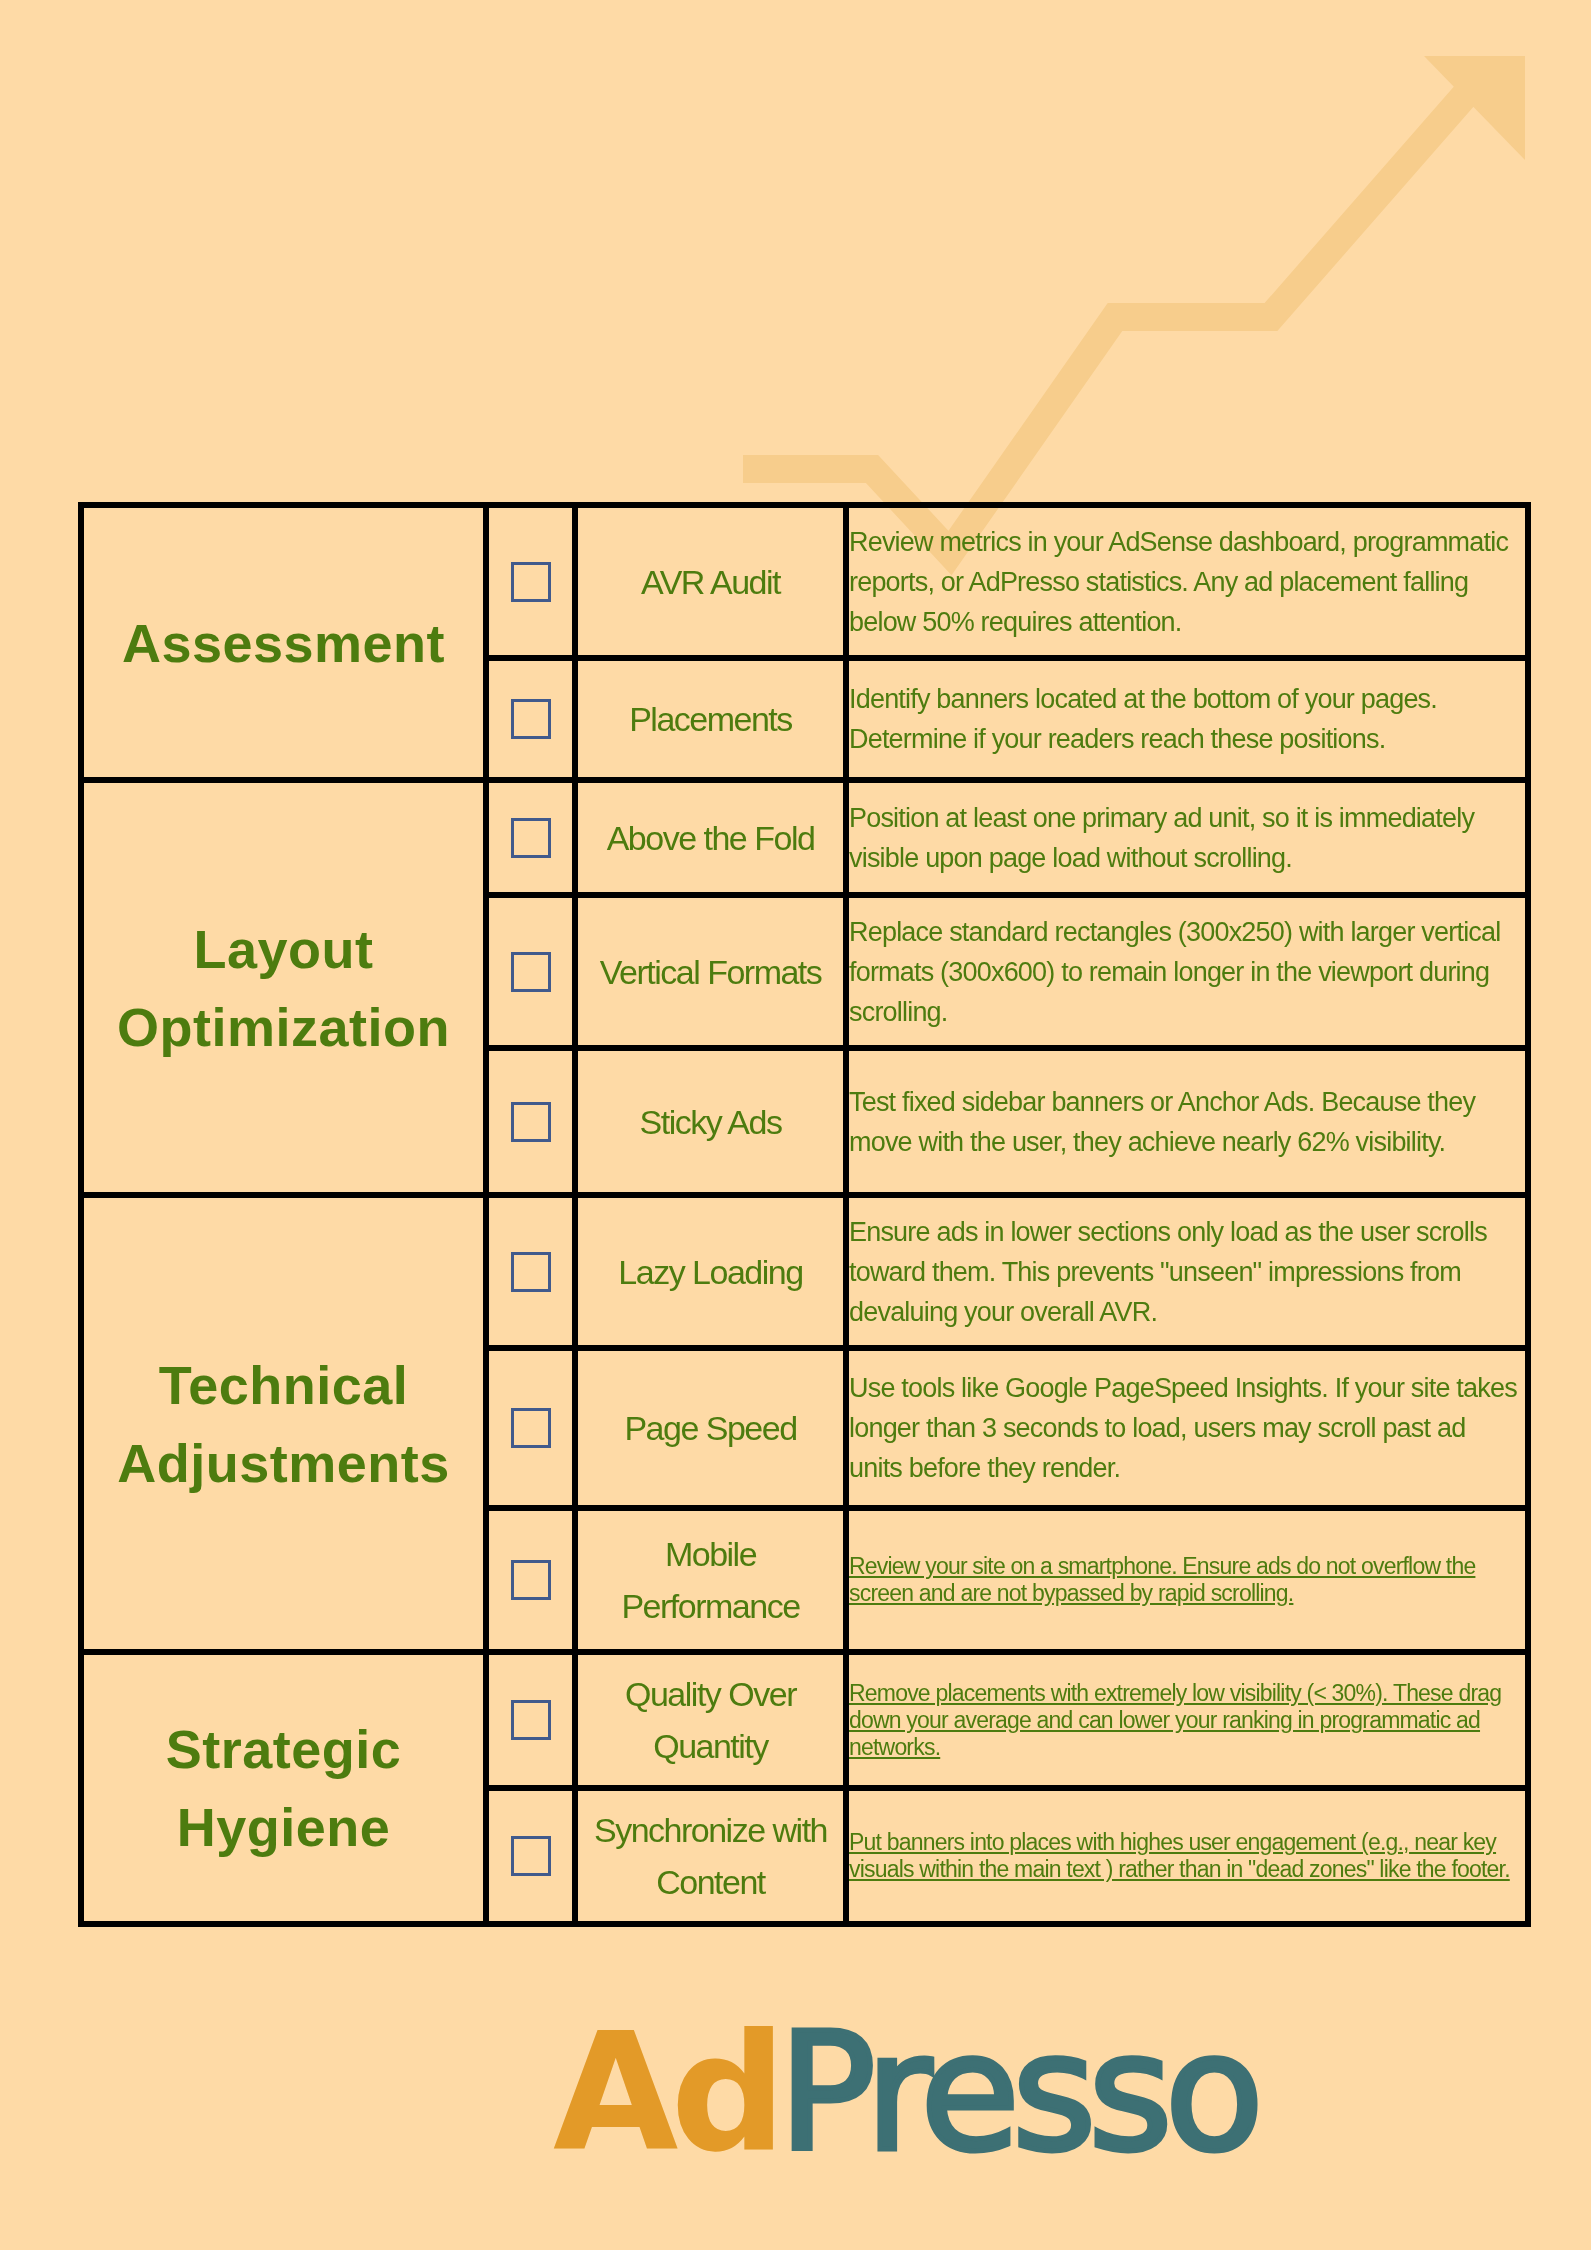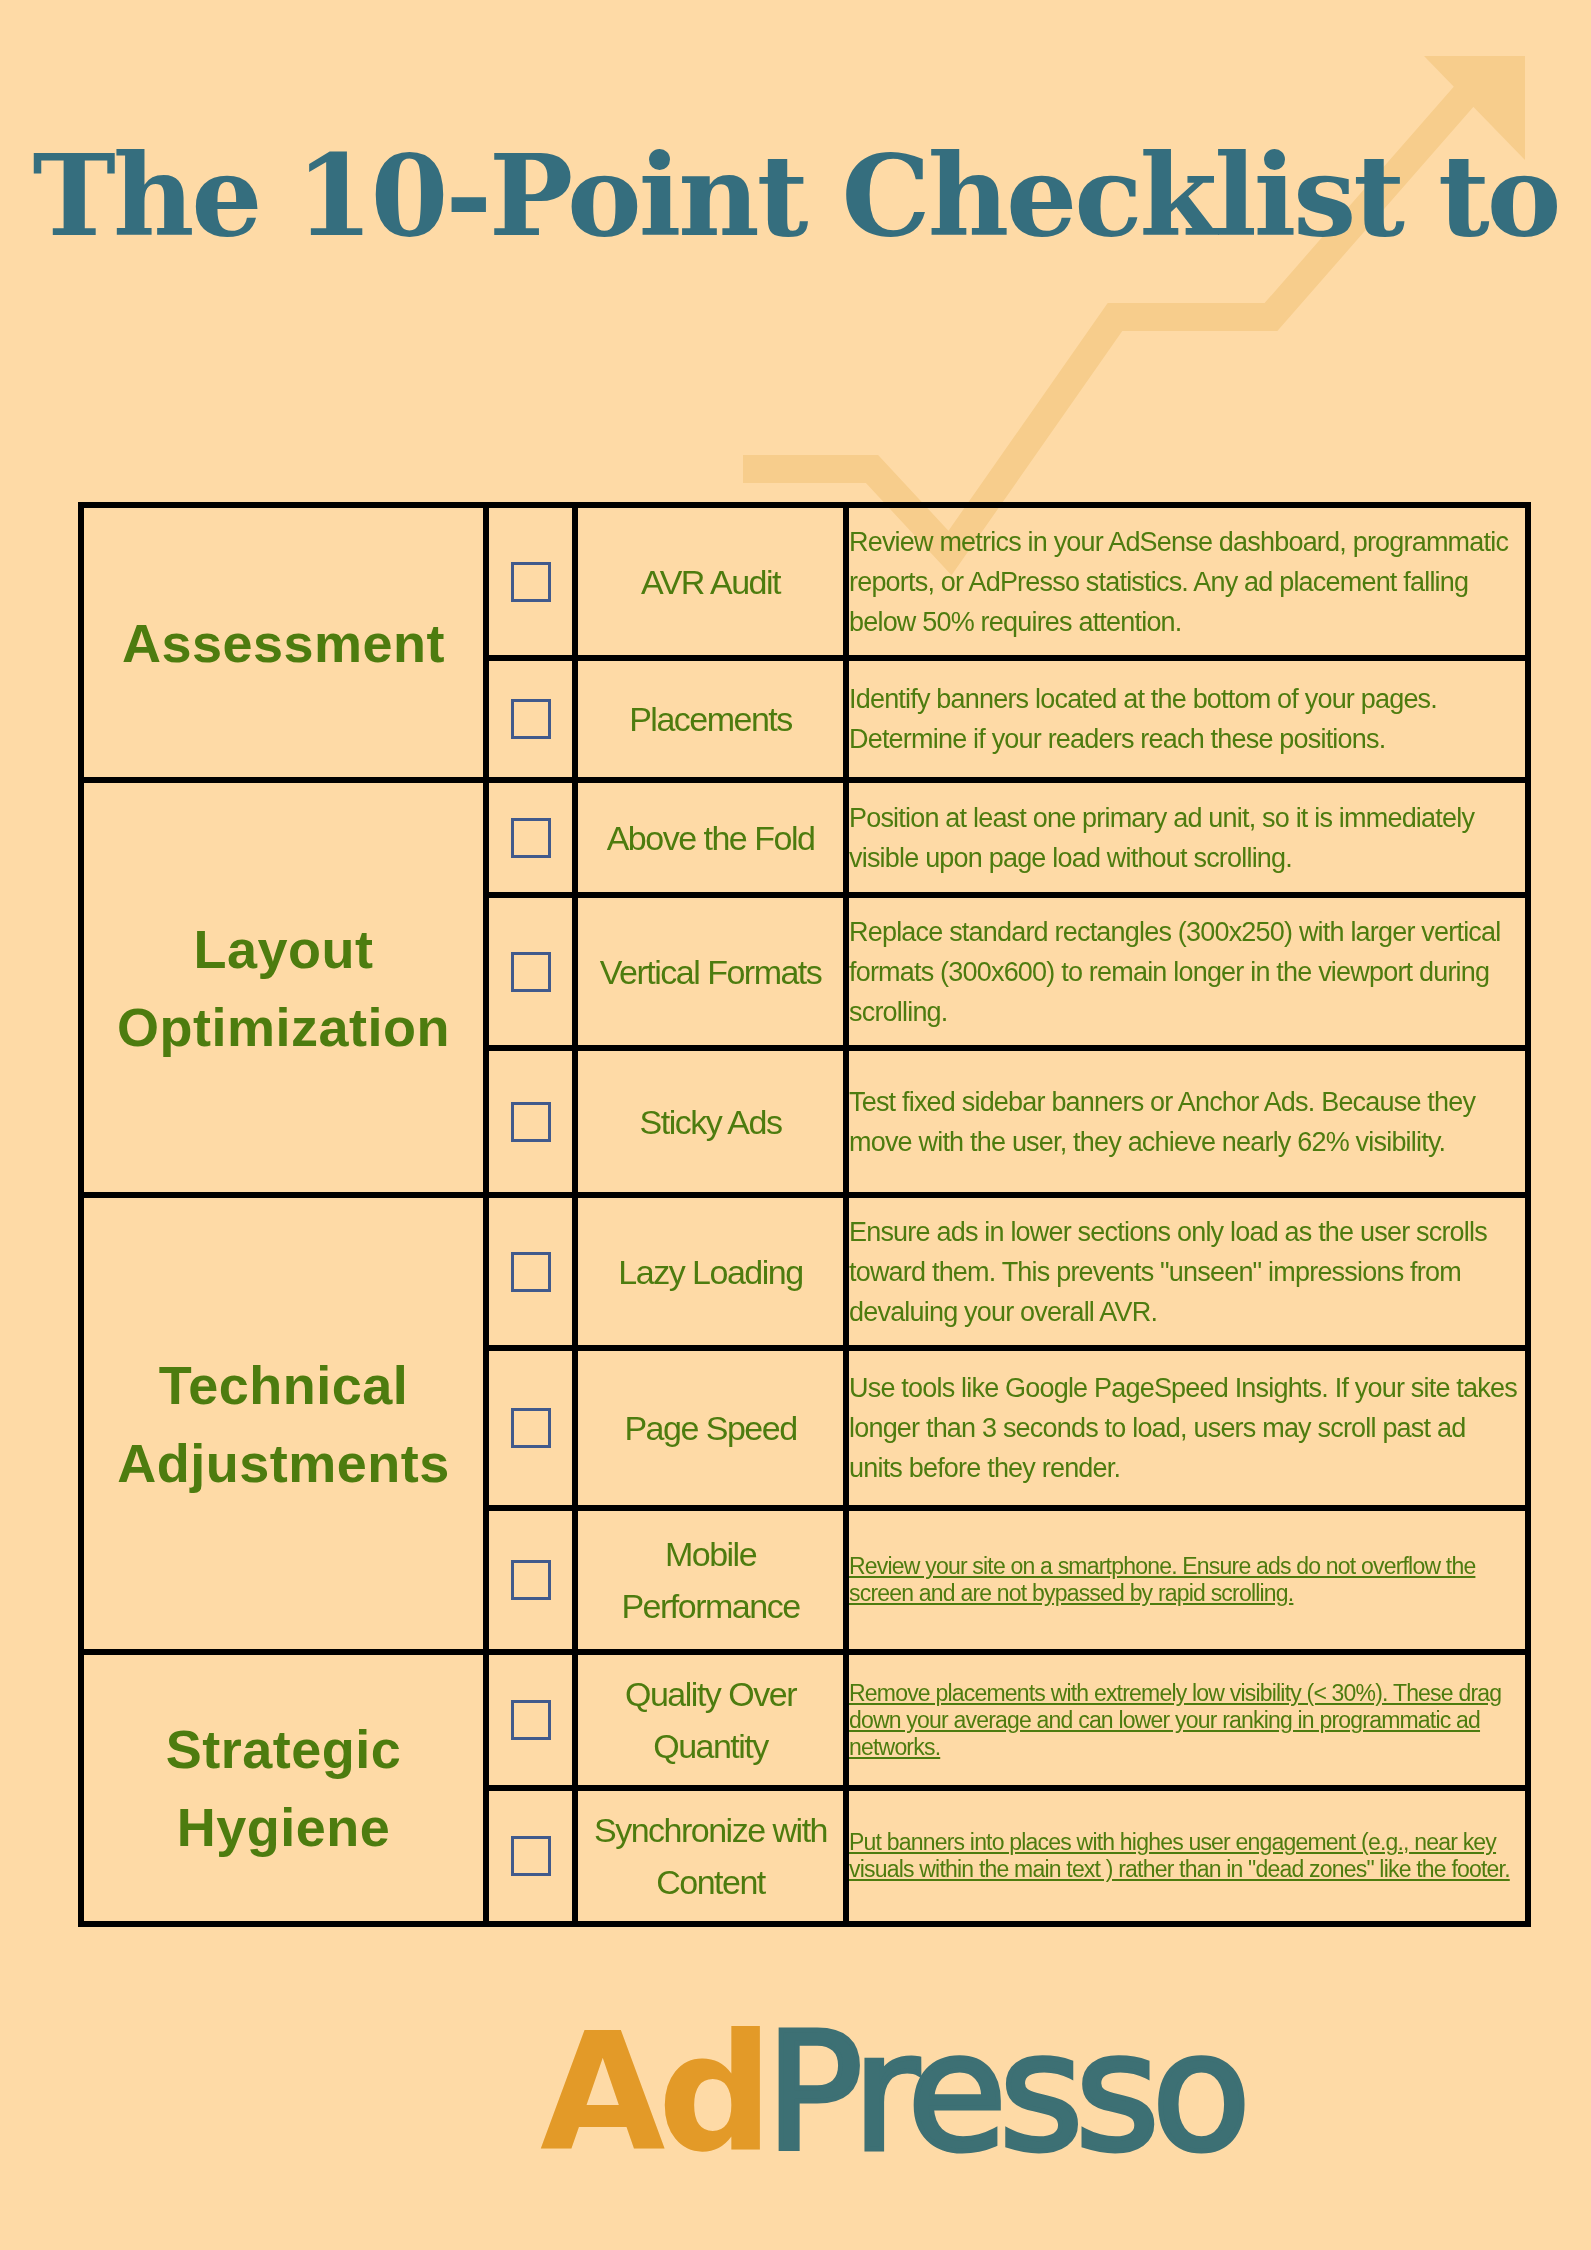--- a/index.html
+++ b/index.html
@@ -29,36 +29,35 @@
   td.check { text-align:center; }
   .box { display:inline-block; width:34px; height:34px; border:3px solid #415a8c; box-sizing:content-box; vertical-align:middle; }
   td.item {
     text-align:center; font-weight:normal; font-size:34px; line-height:52px; letter-spacing:-1.5px; padding:0 8px;
   }
   td.desc {
     font-size:27px; line-height:40px; letter-spacing:-0.8px; padding:0 14px 0 24px;
   }
   td.desc.small { font-size:23px; line-height:27px;text-decoration:underline; }
   .logo {
-    position:absolute; left:540px; top:2028px; height:130px; white-space:nowrap;
+    position:absolute; left:553px; top:2028px; height:130px; white-space:nowrap;
     font-family:"DejaVu Sans", sans-serif; font-weight:bold; font-size:162px; line-height:130px; letter-spacing:-8px;
   }
   .logo .ad { color:#e39a28; }
   .logo .presso { color:#3d7074; font-weight:normal; -webkit-text-stroke:5px #3d7074; }
 </style>
 </head>
 <body>
 
 <svg id="bg-arrow" viewBox="0 0 1591 2250" xmlns="http://www.w3.org/2000/svg">
   <polyline points="743,469 872,469 950,553 1115,317 1271,317 1480,78" fill="none" stroke="#f7cd8c" stroke-width="28" stroke-linejoin="miter"></polyline>
   <polygon points="1424,56 1525,56 1525,160" fill="#f7cd8c"></polygon>
 </svg>
 
 <h1 class="title">
-  <span>The 10-Point Checklist to</span>
 </h1>
 
 <table class="checklist">
   <colgroup>
     <col class="c-group">
       <col class="c-check">
       <col class="c-item">
       <col class="c-desc">
   </colgroup>
   <tbody>

